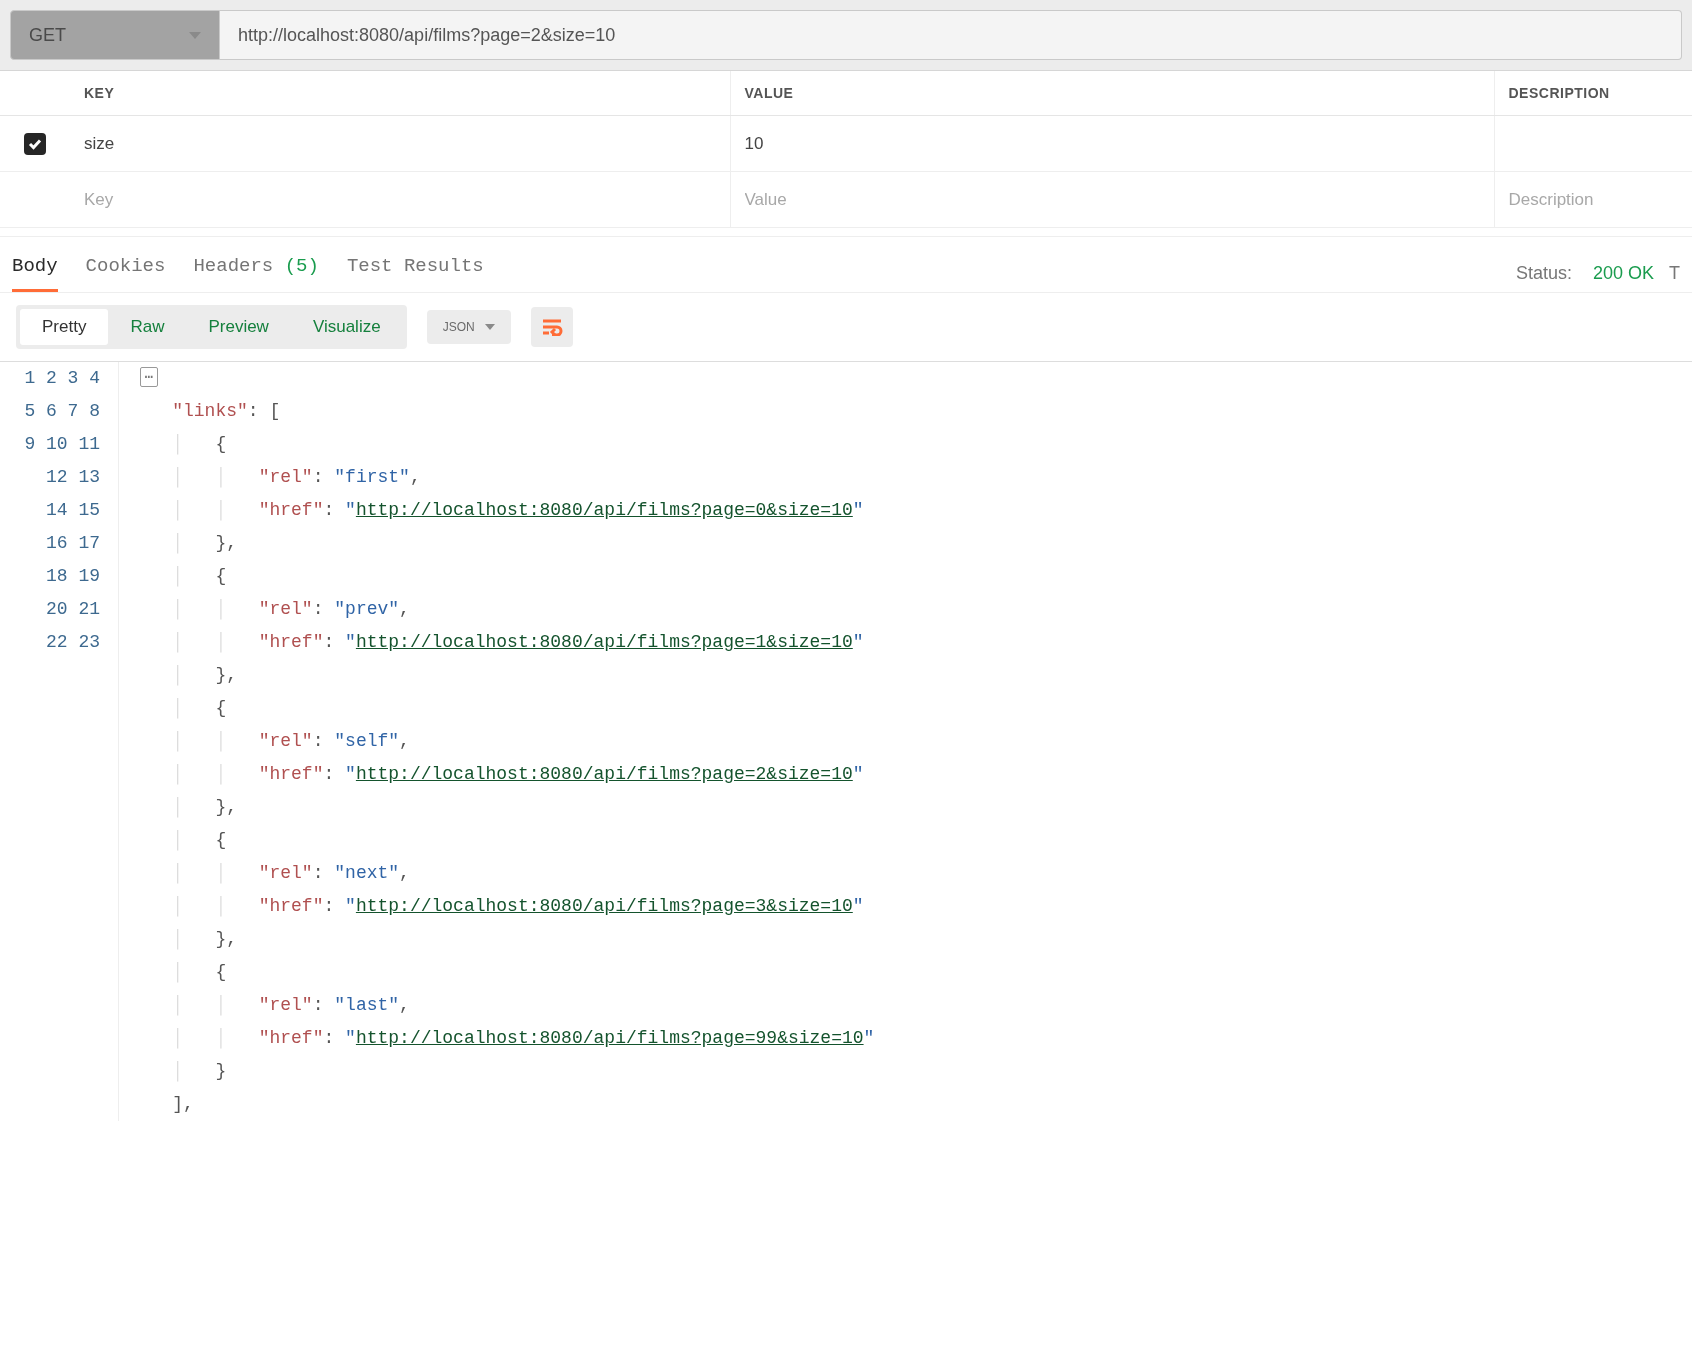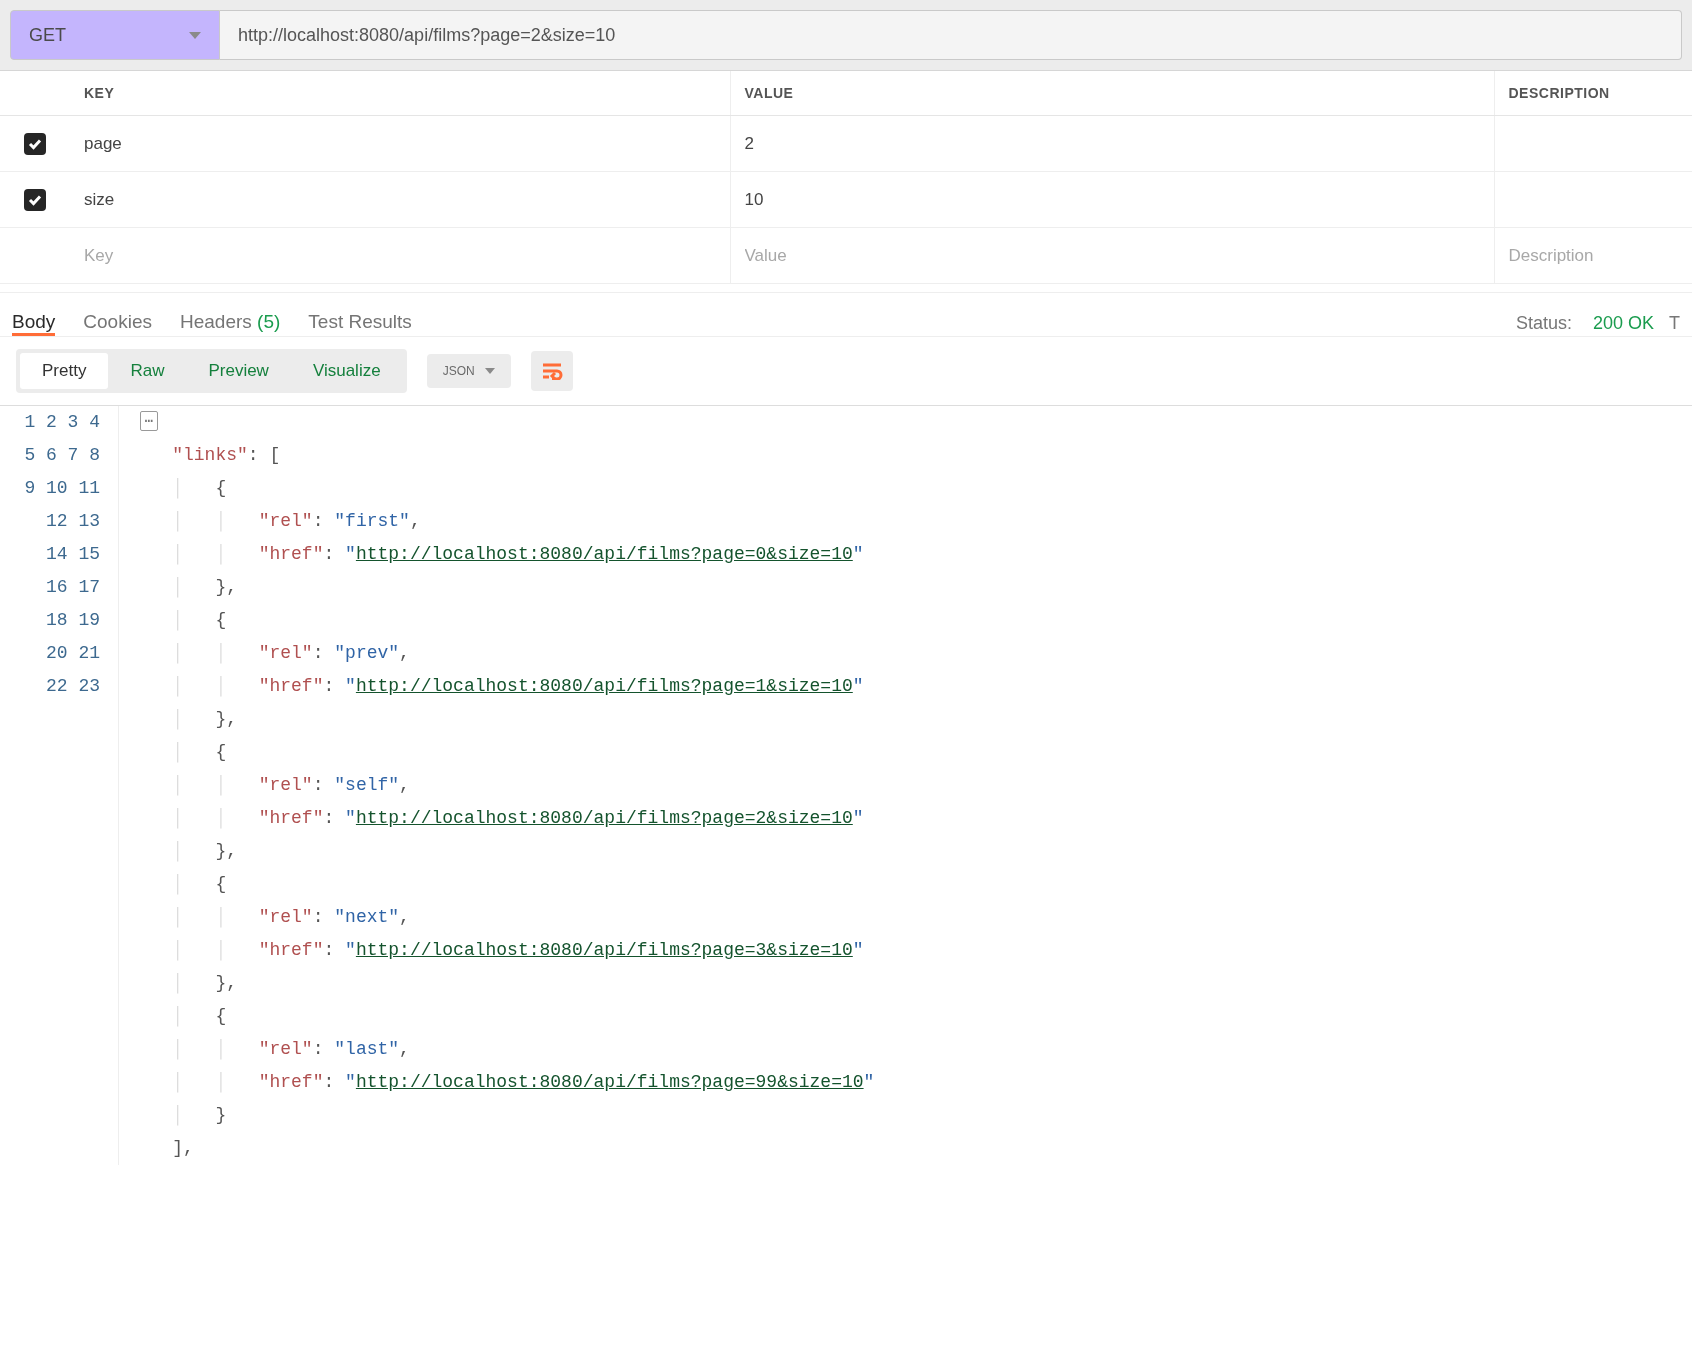--- a/index.html
+++ b/index.html
@@ -18,21 +18,21 @@
     background: #ececec;
     border-bottom: 1px solid #d6d6d6;
   }
   .method-select {
     display: flex;
     align-items: center;
     justify-content: space-between;
     width: 210px;
     height: 50px;
     padding: 0 18px;
-    background: #c4b5fd;
+    background: #a3a3a3;
     border: 1px solid #c9c9c9;
     border-radius: 4px 0 0 4px;
     font-size: 18px;
     color: #4a4a4a;
     cursor: pointer;
   }
   .method-select .caret {
     width: 0; height: 0;
     border-left: 6px solid transparent;
     border-right: 6px solid transparent;
@@ -99,21 +99,23 @@
     align-items: center;
     justify-content: space-between;
     padding: 18px 12px 0 12px;
     border-top: 1px solid #eee;
     margin-top: 8px;
   }
   .resp-tabs { display: flex; gap: 28px; }
   .resp-tab {
     font-size: 19px;
     color: #757575;
+    padding-bottom: 12px;
     cursor: pointer;
+    font-family: Liberation Mono, monospace;
   }
   .resp-tab.active {
     color: #2a2a2a;
     border-bottom: 3px solid #ff6c37;
     font-weight: 500;
   }
   .resp-tab .count { color: #1a9c4e; }
   .status-info { font-size: 18px; color: #777; }
   .status-info .ok { color: #1a9c4e; margin-left: 16px; }
 
@@ -211,32 +213,20 @@
 <table class="params-table">
   <thead>
     <tr>
       <th class="col-check"></th>
       <th class="col-key border-right">KEY</th>
       <th class="col-value border-right">VALUE</th>
       <th class="col-desc">DESCRIPTION</th>
     </tr>
   </thead>
   <tbody>
-    <tr>
-      <td class="col-check">
-        <span class="checkbox">
-          <svg width="14" height="12">
-              <path d="M2 6 L5.5 9.5 L12 2.5"></path>
-            </svg>
-        </span>
-      </td>
-      <td class="col-key"><input type="text" value="page" style=""></td>
-      <td class="col-value"><input type="text" value="2" style=""></td>
-      <td class="col-desc"></td>
-    </tr>
     <tr>
       <td class="col-check">
         <span class="checkbox">
           <svg width="14" height="12">
               <path d="M2 6 L5.5 9.5 L12 2.5"></path>
             </svg>
         </span>
       </td>
       <td class="col-key"><input type="text" value="size" style=""></td>
       <td class="col-value"><input type="text" value="10" style=""></td>

